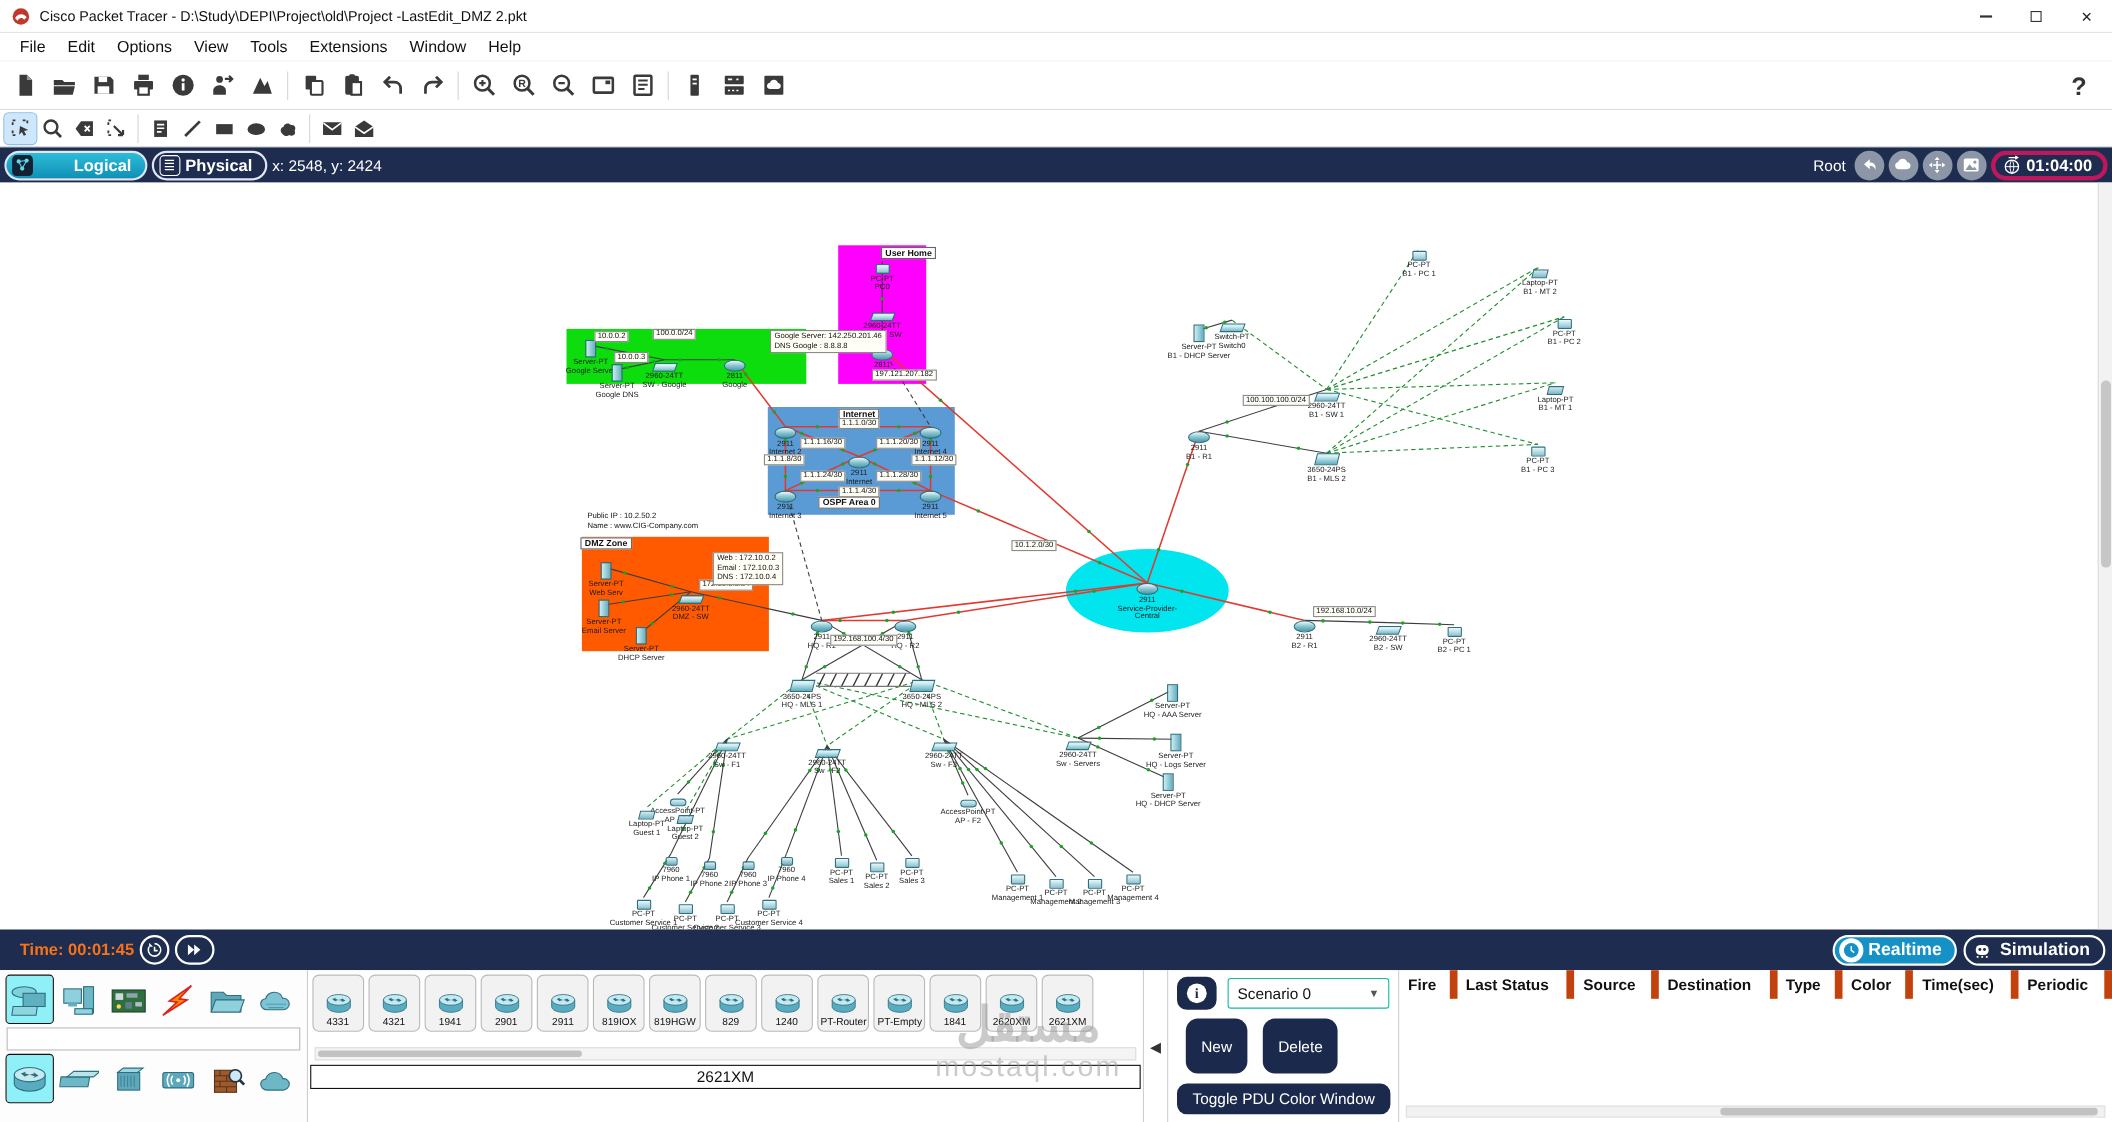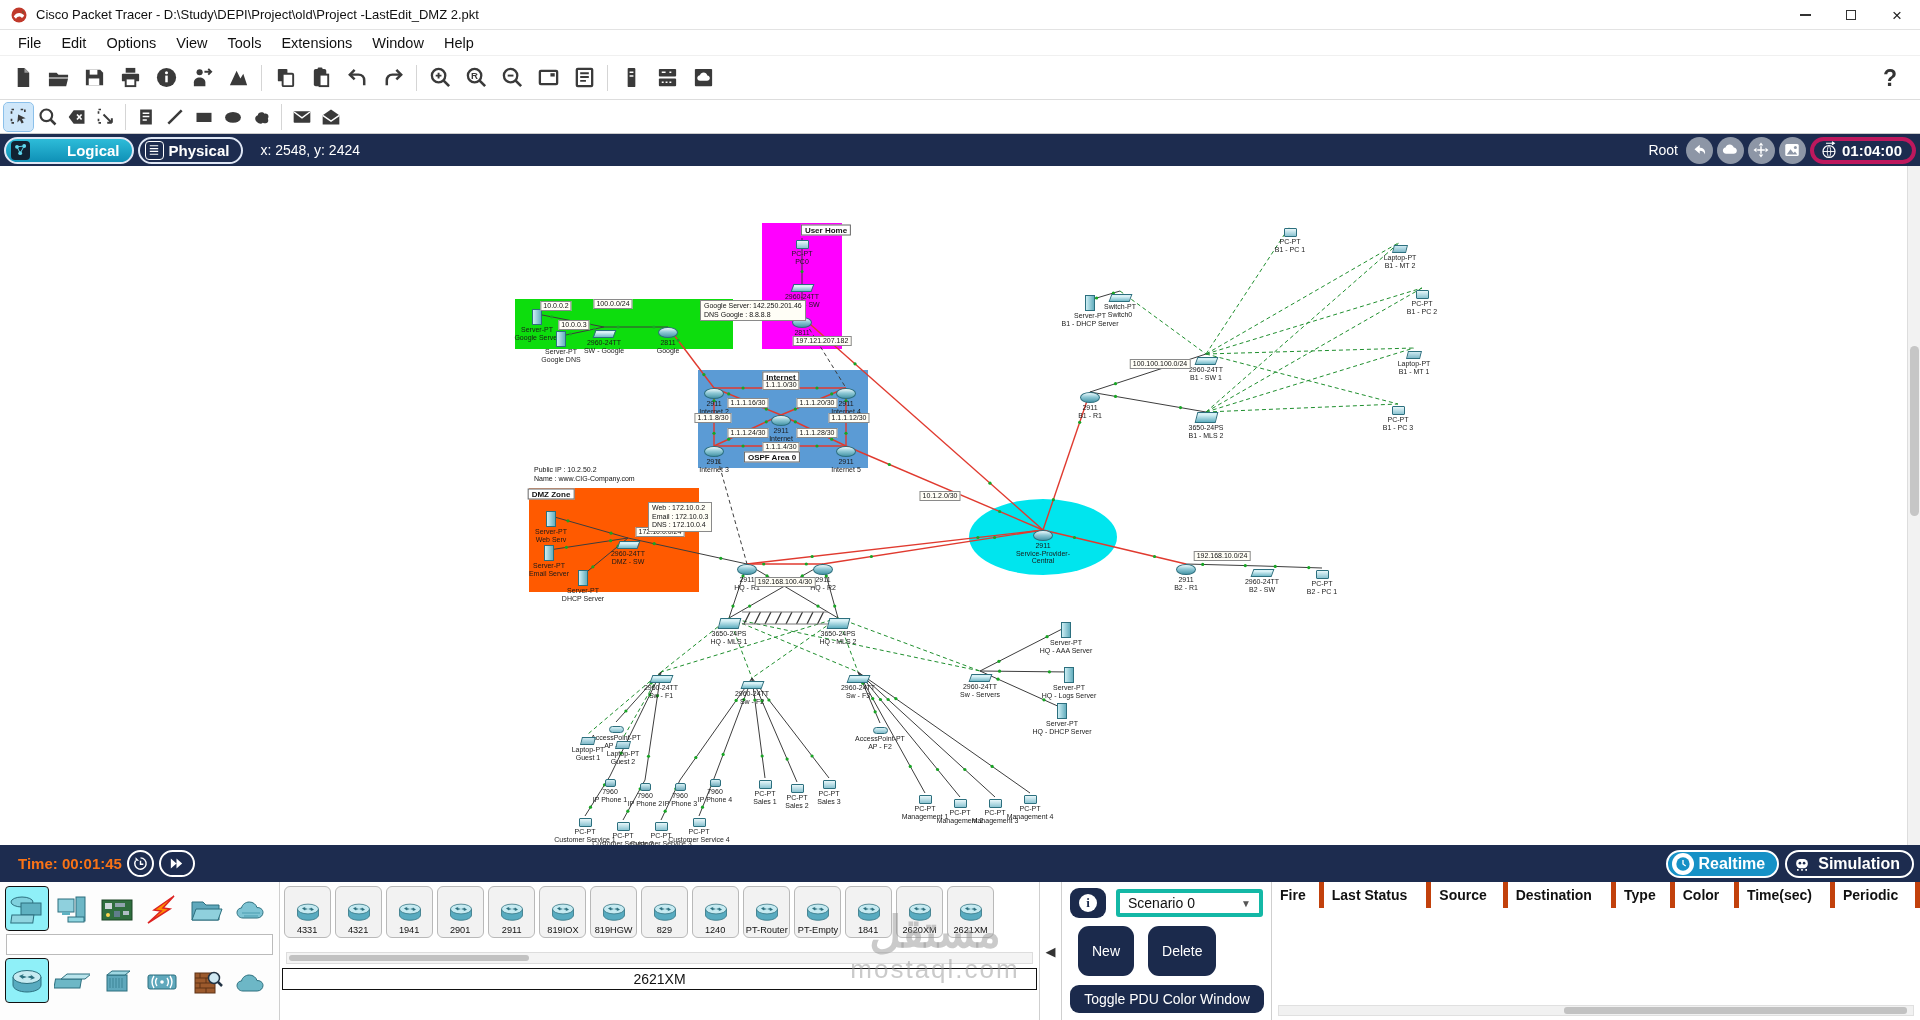--- a/index.html
+++ b/index.html
@@ -30,21 +30,21 @@
   .tb-sep { width:1px; height:26px; background:#d5d5d5; margin:0 5px; }
   #help-btn { position:absolute; right:14px; top:6px; width:32px; height:32px; display:flex; align-items:center; justify-content:center; font-size:23px; font-weight:bold; color:#333; }
 
   
   .navy { background:#1d2c4f; }
   #wsbar { height:32px; display:flex; align-items:center; position:relative; }
   .tab-pill { height:27px; border-radius:14px; border:2px solid #dfe7f5; display:flex; align-items:center; padding:0 12px 0 5px; margin-left:4px; color:#fff; font-weight:bold; font-size:15px; gap:5px; }
   .tab-pill.active { background:linear-gradient(180deg,#2dbcd9,#0f90b6);gap:37px; }
   .tab-pill.inactive { background:#1d2c4f; }
   .tabicon { width:19px; height:19px; border-radius:4px; display:flex; align-items:center; justify-content:center; }
-  #coords { color:#fff; font-size:14px; margin-left:17px; }
+  #coords { color:#fff; font-size:14px; margin-left:4px; }
   #ws-right { position:absolute; right:4px; top:0; height:32px; display:flex; align-items:center; gap:4px; }
   #root-label { color:#fff; font-size:14px; margin-right:4px; }
   .roundbtn { width:27px; height:27px; border-radius:50%; background:#8d96a6; display:flex; align-items:center; justify-content:center; }
   .roundbtn svg { width:18px; height:18px; fill:#fff; }
   #env-time { height:27px; border:4px solid #be185d; border-radius:14px; display:flex; align-items:center; color:#fff; font-size:15px; font-weight:bold; padding:0 10px 0 6px; gap:4px; }
 
   
   #canvas { position:relative; height:679px; background:#fff; overflow:hidden; }
   #cv-links { position:absolute; left:0; top:0; z-index:2; }
   .zone { position:absolute; z-index:1; }
@@ -91,28 +91,28 @@
   .model-btn svg { width:38px; height:24px; }
   .model-btn .mlabel { font-size:10px; color:#111; line-height:12px; transform:scale(0.92); white-space:nowrap; }
   #models-scroll { height:12px; background:#f4f4f4; border:1px solid #ddd; margin:14px 6px 4px 6px; position:relative; }
   #models-scroll .thumb { position:absolute; left:2px; top:2px; height:6px; width:240px; background:#c2c2c2; border-radius:3px; }
   #model-name { height:22px; border:1px solid #111; background:#fff; margin:0 2px 2px 2px; text-align:center; font-size:14px; line-height:20px; color:#111; }
   #collapse-strip { width:22px; border-right:1px solid #cfcfcf; display:flex; align-items:center; justify-content:center; color:#333; font-size:13px; }
   #scenario { width:210px; border-right:1px solid #cfcfcf; padding:6px 8px; position:relative; }
   #scenario-top { display:flex; align-items:center; gap:10px; }
   #info-btn { width:36px; height:30px; background:#1b2a4c; border-radius:9px; display:flex; align-items:center; justify-content:center; }
   #info-btn .disc { width:18px; height:18px; background:#fff; border-radius:50%; color:#1b2a4c; font-weight:bold; font-size:13px; text-align:center; line-height:18px; font-family:"Liberation Serif",serif; }
-  #scenario-select { height:28px; background:#fff; border:4px solid #14b8a6; border-radius:3px; font-size:14px; color:#111; display:flex; align-items:center; padding:0 8px; gap:10px; flex:1; justify-content:space-between; }
+  #scenario-select { height:28px; background:#fff; border:1px solid #14b8a6; border-radius:3px; font-size:14px; color:#111; display:flex; align-items:center; padding:0 8px; gap:10px; flex:1; justify-content:space-between; }
   .chev { font-size:10px; color:#555; }
   #scenario-btns { display:flex; gap:14px; margin:8px 0 0 8px; }
   .navybtn { background:#1b2a4c; color:#fff; font-size:14px; border-radius:11px; padding:17px 14px; text-align:center; }
   #toggle-pdu { margin-top:9px; width:194px; border-radius:9px; padding:6px 0; }
   #pdu { flex:1; position:relative; }
   #pdu table { border-collapse:collapse; width:100%; }
-  #pdu th { font-size:14px; font-weight:bold; color:#111; text-align:left; padding:5px 8px; border-right:5px solid #c2410c; white-space:nowrap; }
+  #pdu th { font-size:14px; font-weight:bold; color:#111; text-align:left; padding:5px 8px; border-right:7px solid #c2410c; white-space:nowrap; }
   #pdu-scroll { position:absolute; bottom:4px; left:6px; right:6px; height:11px; background:#f1f1f1; border:1px solid #e0e0e0; }
   #pdu-scroll .thumb { position:absolute; top:1px; height:7px; left:45%; width:54%; background:#c2c2c2; border-radius:3px; }
 
   #watermark { position:absolute; left:770px; top:28px; width:330px; text-align:center; color:rgba(150,150,150,0.5); z-index:9; pointer-events:none; }
   #watermark .w1 { font-size:44px; font-weight:bold; line-height:44px; }
   #watermark .w2 { font-size:26px; letter-spacing:2px; }
 </style>
 </head>
 <body>
 

